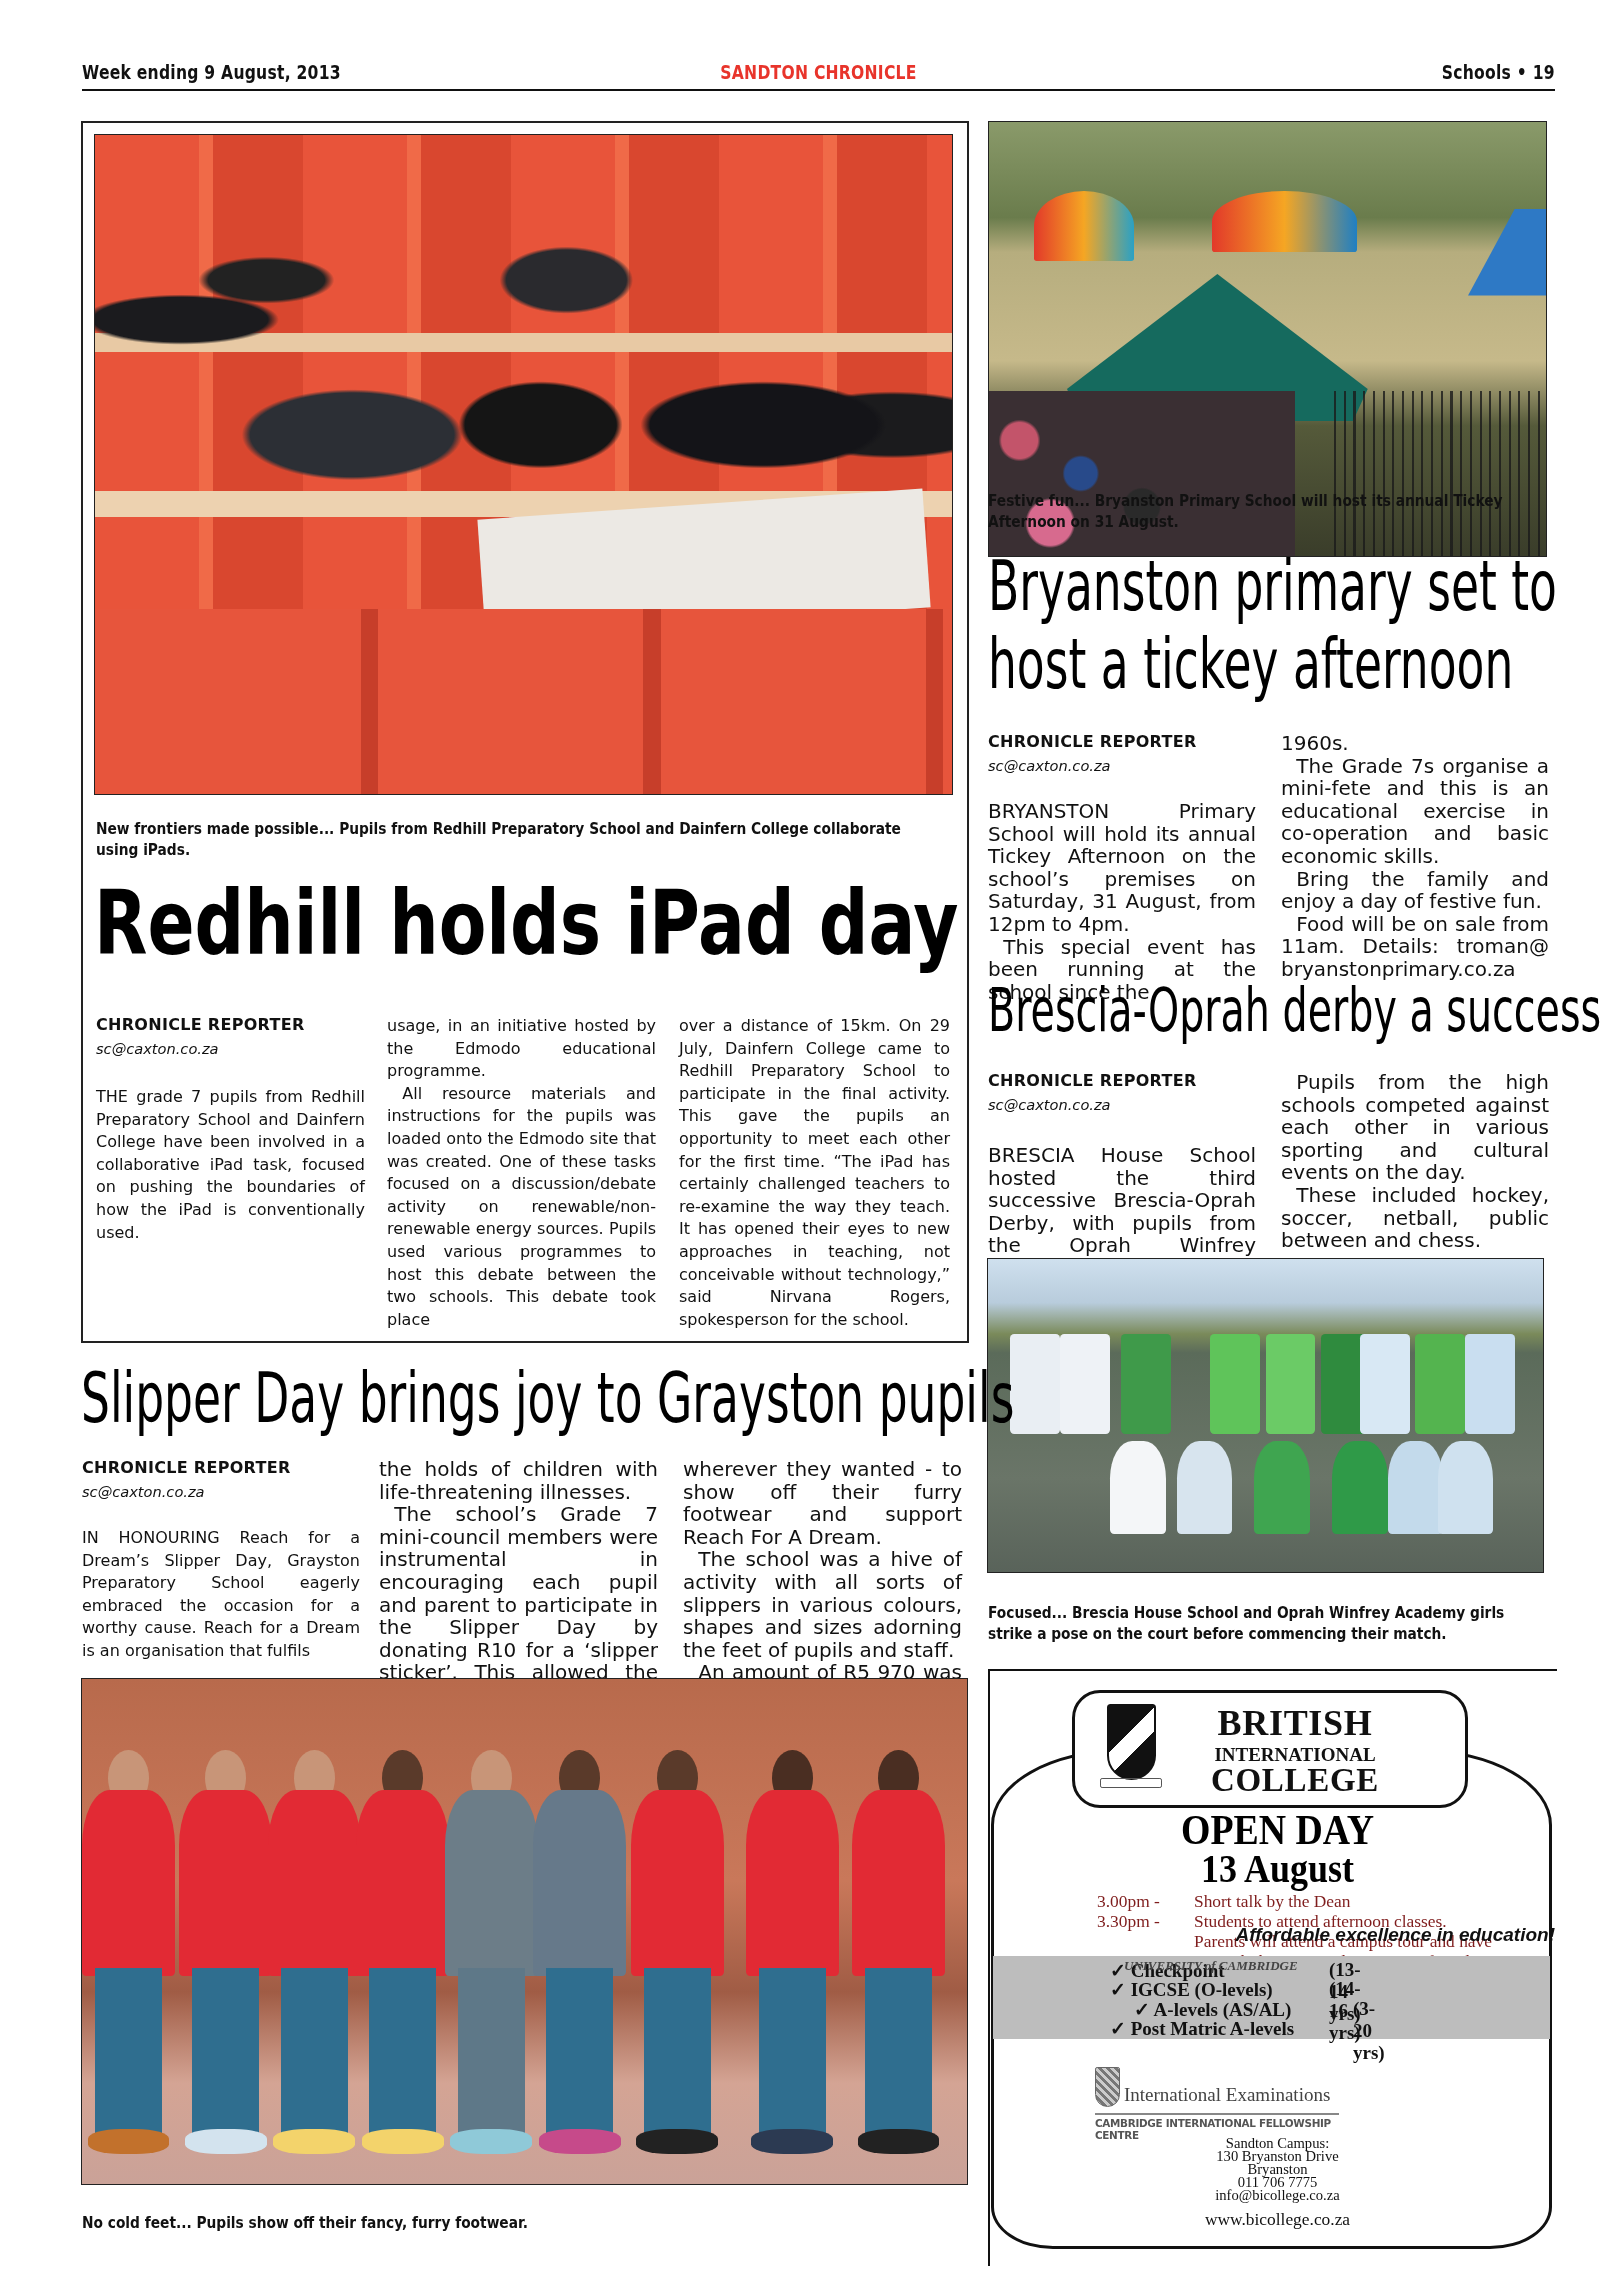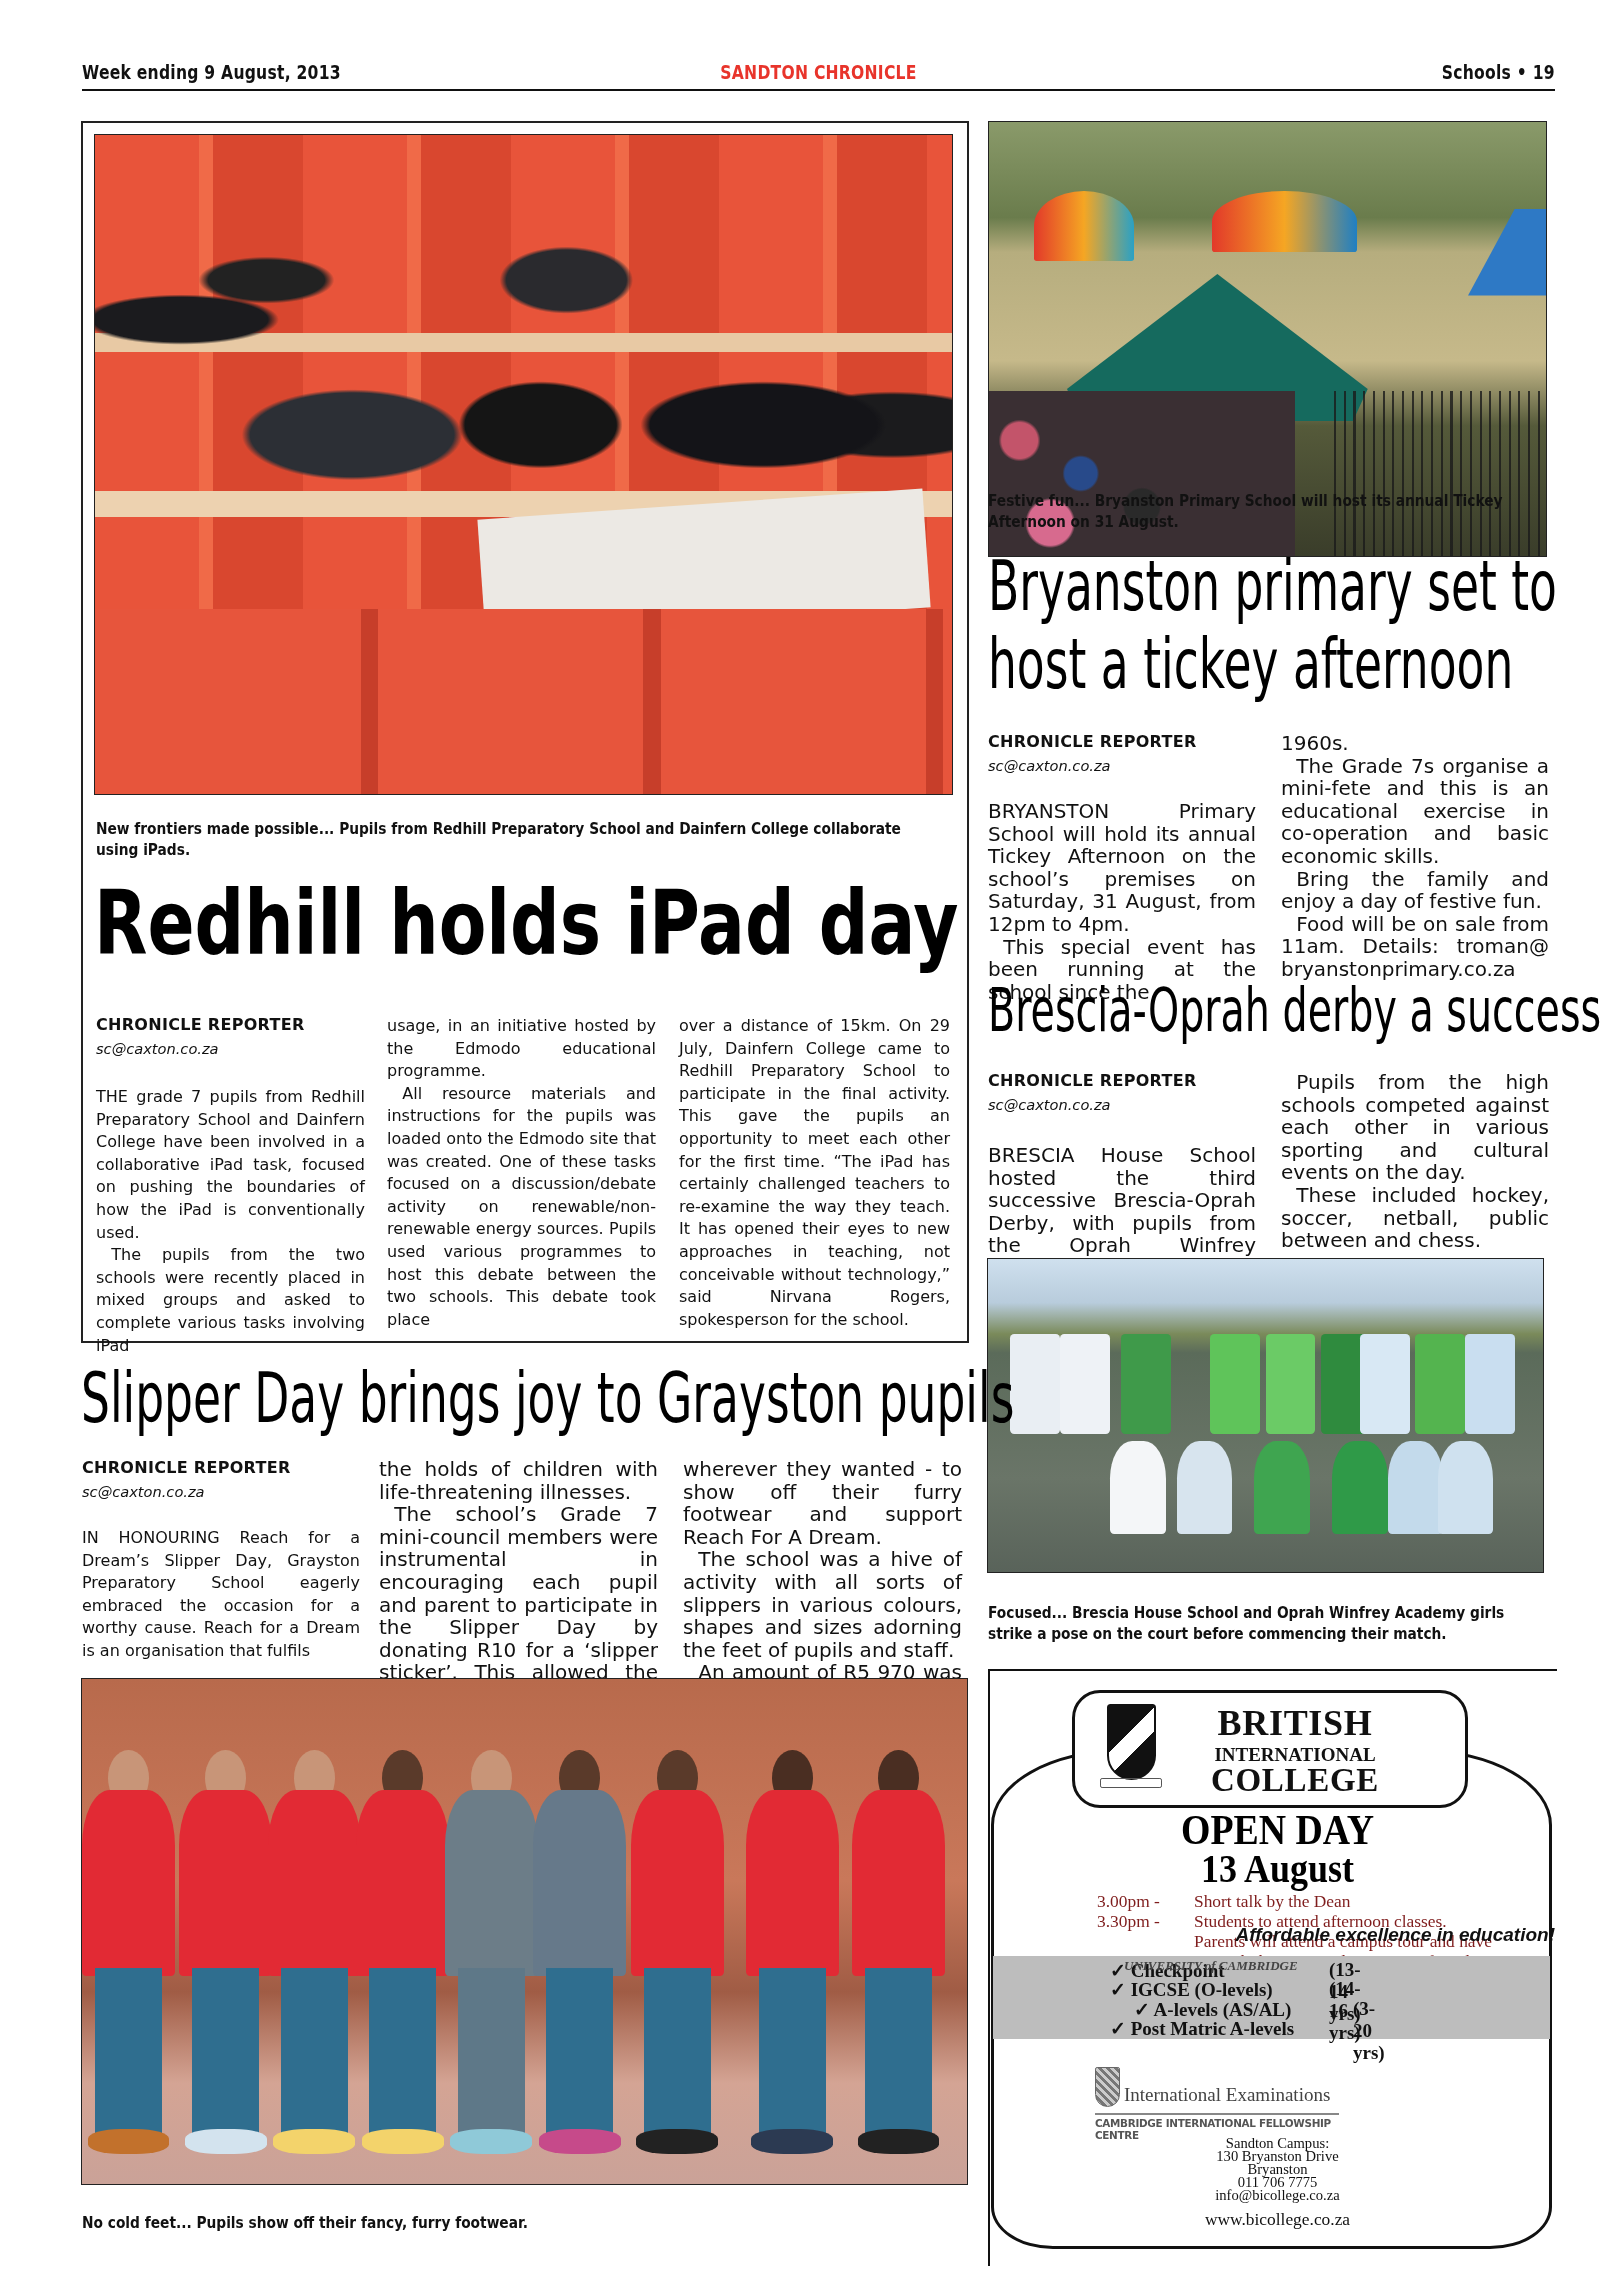--- a/index.html
+++ b/index.html
@@ -156,21 +156,20 @@
 </div>
 <div class="caption" style="left:96px; top:818px; width:972px;">New frontiers made possible... Pupils from Redhill Preparatory School and Dainfern College collaborate using iPads.</div>
 <div class="headline" style="left:94px; top:871px; font-size:89px; line-height:104px; transform:scaleX(0.78);">Redhill holds iPad day</div>
 
 <div class="byline" style="left:96px; top:1015px;">
   <div class="name">CHRONICLE REPORTER</div>
   <div class="email">sc@caxton.co.za</div>
 </div>
 <div class="col" style="left:96px; top:1086px; width:269px;">
   <p>THE grade 7 pupils from Redhill Preparatory School and Dainfern College have been involved in a collaborative iPad task, focused on pushing the boundaries of how the iPad is conventionally used.</p>
-  <p>The pupils from the two schools were recently placed in mixed groups and asked to complete various tasks involving iPad</p>
 </div>
 <div class="col" style="left:387px; top:1015px; width:269px;">
   <p>usage, in an initiative hosted by the Edmodo educational programme.</p>
   <p>All resource materials and instructions for the pupils was loaded onto the Edmodo site that was created. One of these tasks focused on a discussion/debate activity on renewable/non-renewable energy sources. Pupils used various programmes to host this debate between the two schools. This debate took place</p>
 </div>
 <div class="col" style="left:679px; top:1015px; width:271px;">
   <p>over a distance of 15km. On 29 July, Dainfern College came to Redhill Preparatory School to participate in the final activity. This gave the pupils an opportunity to meet each other for the first time. “The iPad has certainly challenged teachers to re-examine the way they teach. It has opened their eyes to new approaches in teaching, not conceivable without technology,” said Nirvana Rogers, spokesperson for the school.</p>
 </div>
 
 <div class="photo" style="left:988px; top:121px; width:559px; height:436px;">

